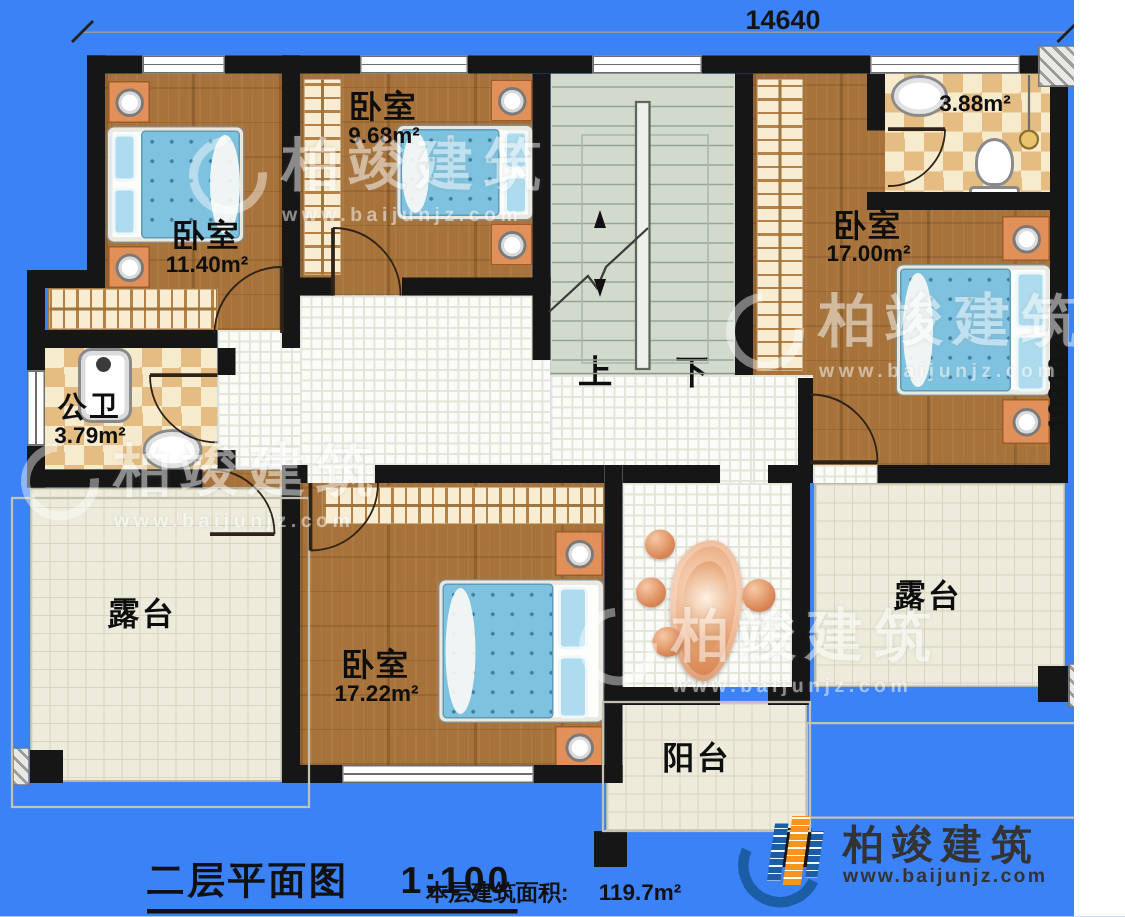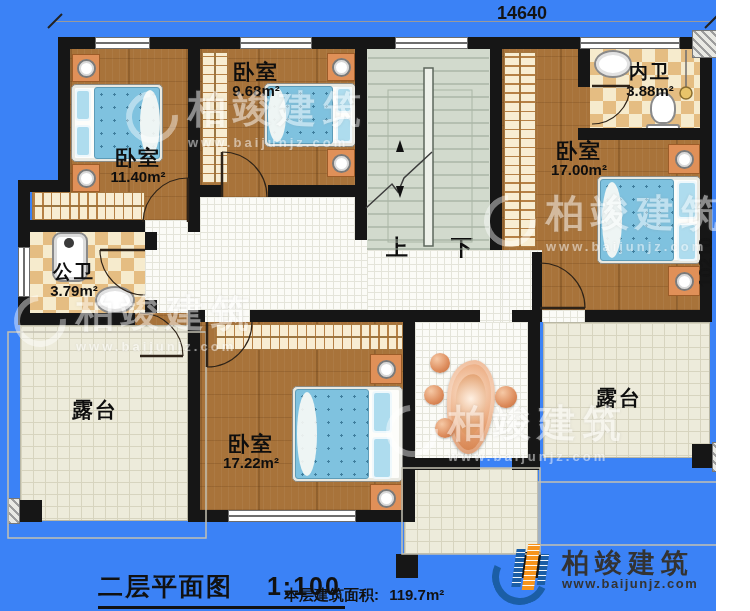--- a/index.html
+++ b/index.html
@@ -309,33 +309,35 @@
     <div class="area">9.68m²</div>
   </div>
   <div class="room-label" style="left:524px;top:139px;width:110px;">
     <div class="zh">卧室</div>
     <div class="area">17.00m²</div>
   </div>
   <div class="room-label" style="left:201px;top:432px;width:100px;">
     <div class="zh">卧室</div>
     <div class="area">17.22m²</div>
   </div>
-  <div class="room-label" style="left:32px;top:262px;width:84px;">
+  <div class="room-label" style="left:18px;top:262px;width:84px;">
     <div class="zh small">公卫</div>
     <div class="area">3.79m²</div>
   </div>
   <div class="room-label" style="left:604px;top:62px;width:92px;">
-    <div class="zh small">内卫</div>
     <div class="area">3.88m²</div>
   </div>
   <div class="room-label" style="left:50px;top:398px;width:90px;">
     <div class="zh">露台</div>
   </div>
   <div class="room-label" style="left:574px;top:386px;width:90px;">
     <div class="zh">露台</div>
+  </div>
+  <div class="room-label" style="left:420px;top:494px;width:90px;">
+    <div class="zh">阳台</div>
   </div>
   <div class="room-label updown" style="left:383px;top:236px;width:28px;">上</div>
   <div class="room-label updown" style="left:448px;top:236px;width:28px;">下</div>
 
   <div class="wm" style="left:126px;top:84px;">
     <div class="wm-logo"></div>
     <div>
         <div class="wm-name">柏竣建筑</div>
         <div class="wm-url">www.baijunjz.com</div>
       </div>
@@ -361,21 +363,21 @@
         <div class="wm-url">www.baijunjz.com</div>
       </div>
   </div>
 
   <div class="footer-title">
     <span>二层平面图</span>
     <span style="margin-left:25px;">1:100</span>
   </div>
   <div class="footer-area">
     <span>本层建筑面积:</span>
-    <span style="margin-left:6px;text-align:right;">119.7m²</span>
+    <span style="margin-left:16px;text-align:right;">119.7m²</span>
   </div>
   <div class="brand">
     <div class="brand-mark">
       <div class="brand-arc"></div>
       <div class="bbar b1"></div>
       <div class="bbar b2"></div>
       <div class="bbar b3"></div>
     </div>
     <div class="brand-text">
       <div class="brand-name">柏竣建筑</div>

